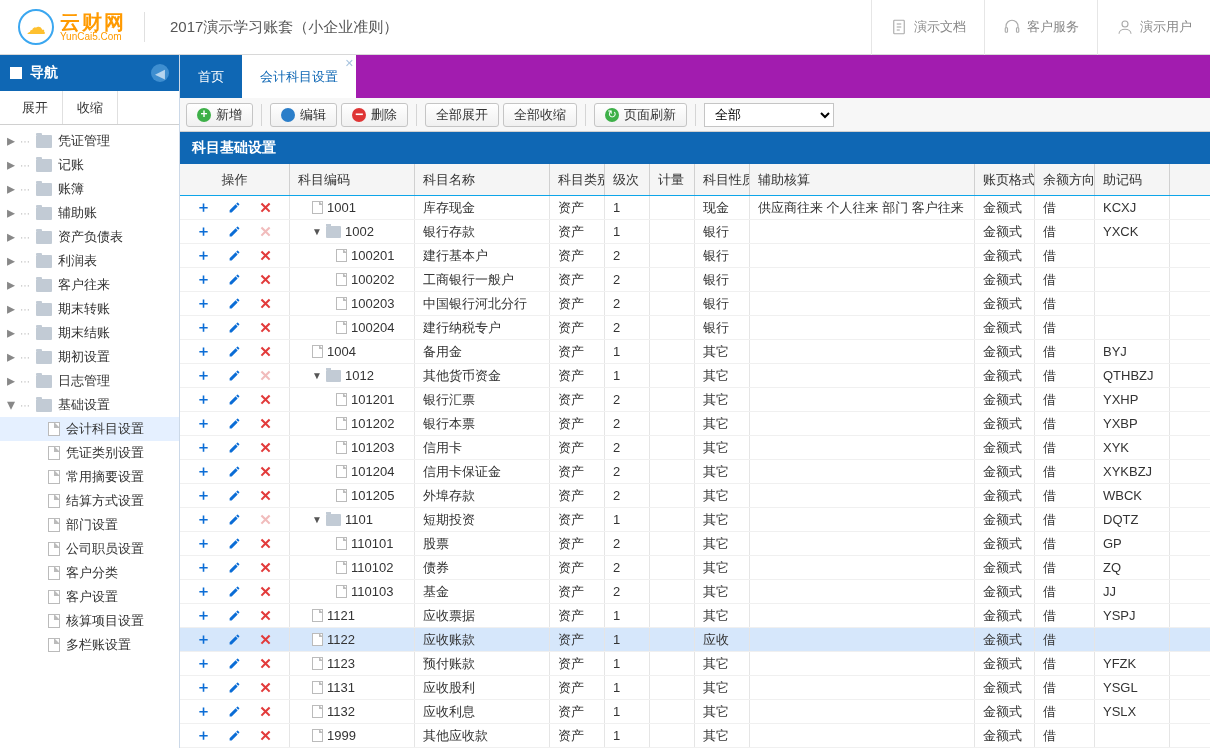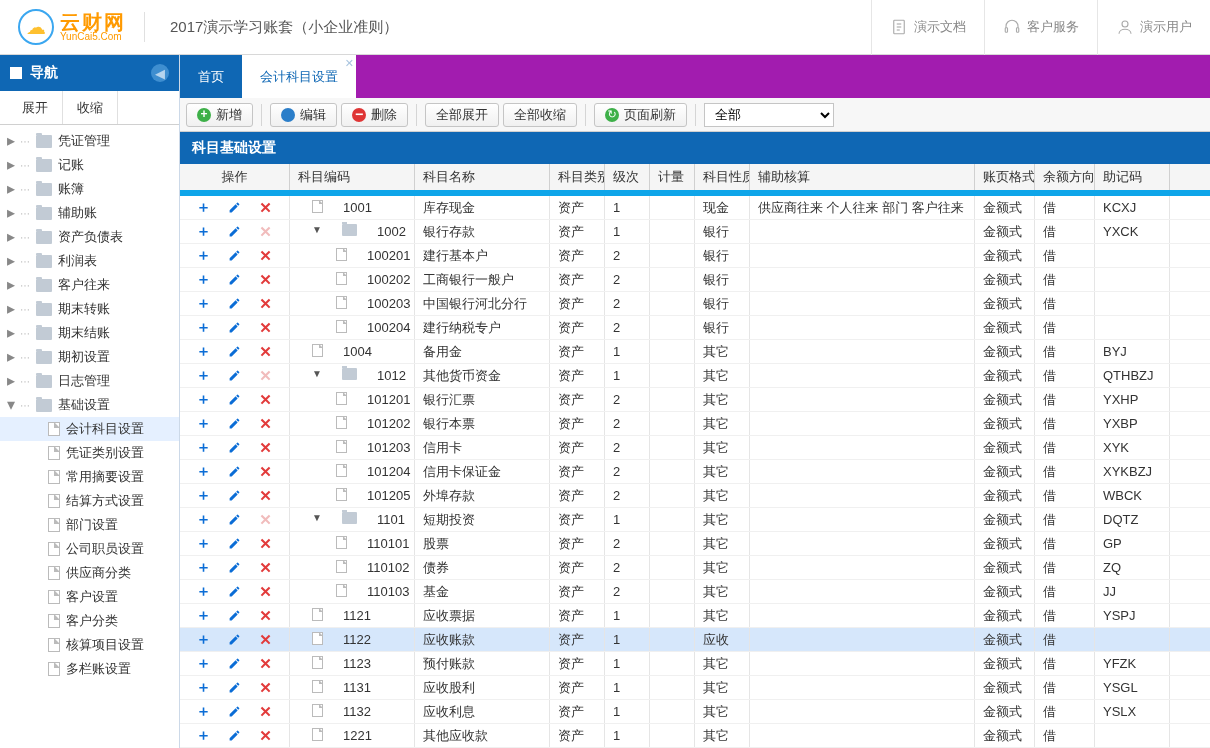--- a/index.html
+++ b/index.html
@@ -54,21 +54,21 @@
 .tbtn .ic.add { background: #3eb049; } .tbtn .ic.add::after{content:"+";color:#fff;display:block;text-align:center;line-height:12px;font-size:12px;font-weight:bold;}
 .tbtn .ic.edit { background: #2b7ec9; }
 .tbtn .ic.del { background: #df3535; } .tbtn .ic.del::after{content:"−";color:#fff;display:block;text-align:center;line-height:12px;font-size:14px;font-weight:bold;}
 .tbtn .ic.ref { background: #3eb049; } .tbtn .ic.ref::after{content:"↻";color:#fff;display:block;text-align:center;line-height:13px;font-size:11px;}
 .toolbar .sep { width: 1px; height: 22px; background: #d5d5d5; margin: 0 4px; }
 .toolbar select { height: 24px; width: 130px; border: 1px solid #c5c5c5; background: #fff; padding: 0 6px; }
 .section-hdr { height: 32px; background: #0f67b4; color: #fff; display: flex; align-items: center; padding: 0 12px; font-weight: bold; font-size: 14px; }
 
 
 .grid { flex: 1; overflow: auto; }
-.ghead { display: flex; background: #f5f5f5; border-bottom: 6px solid #0ea5e9; height: 32px; position: sticky; top: 0; }
+.ghead { display: flex; background: #f5f5f5; border-bottom: 1px solid #0ea5e9; height: 32px; position: sticky; top: 0; }
 .ghead > div, .grow > div { border-right: 1px solid #e5e5e5; display: flex; align-items: center; padding: 0 8px; overflow: hidden; white-space: nowrap; }
 .ghead > div { font-weight: normal; color: #333; justify-content: flex-start; border-right-color: #d0d0d0; }
 .ghead .ops { justify-content: center; }
 .grow { display: flex; height: 24px; border-bottom: 1px solid #f0f0f0; }
 .grow.hover { background: #d6e7fb; }
 .c-ops { width: 110px; justify-content: space-around !important; }
 .c-code { width: 125px; }
 .c-name { width: 135px; }
 .c-type { width: 55px; }
 .c-lvl { width: 45px; }
@@ -77,21 +77,21 @@
 .c-aux { width: 225px; }
 .c-fmt { width: 60px; }
 .c-dir { width: 60px; }
 .c-mn { width: 75px; }
 .op { width: 20px; height: 20px; display: flex; align-items: center; justify-content: center; cursor: pointer; font-weight: bold; font-size: 15px; }
 .op.plus { color: #0b6dd6; }
 .op.pen { color: #0b6dd6; }
 .op.pen svg { width: 13px; height: 13px; fill: #0b6dd6; }
 .op.x { color: #e23b3b; }
 .op.x.dim { color: #f1bcbc; }
-.code-cell { display: flex; gap: 20px; }
+.code-cell { display: flex; align-items: center; gap: 4px; }
 .tw { width: 10px; text-align: center; color: #555; font-size: 10px; }
 .fileic { width: 11px; height: 13px; background: #fff; border: 1px solid #bbb; display: inline-block; position: relative; }
 .fileic::before { content: ""; position: absolute; right: -1px; top: -1px; border: 2px solid transparent; border-left-color: #bbb; border-bottom-color: #bbb; }
 .foldic { width: 15px; height: 12px; background: #c2cbd5; display: inline-block; border-radius: 1px; position: relative; }
 .foldic::before { content: ""; position: absolute; top: -2px; left: 0; width: 5px; height: 2px; background: #c2cbd5; }
 .indent1 { padding-left: 14px; }
 .indent2 { padding-left: 38px; }
 </style>
 </head>
 <body>
@@ -238,29 +238,25 @@
         <div class="tree-row sub">
           <span class="file"></span>
           <span class="lbl">部门设置</span>
         </div>
         <div class="tree-row sub">
           <span class="file"></span>
           <span class="lbl">公司职员设置</span>
         </div>
         <div class="tree-row sub">
           <span class="file"></span>
-          <span class="lbl">供应商分类</span>
+          <span class="lbl">客户分类</span>
         </div>
         <div class="tree-row sub">
           <span class="file"></span>
           <span class="lbl">客户设置</span>
-        </div>
-        <div class="tree-row sub">
-          <span class="file"></span>
-          <span class="lbl">客户分类</span>
         </div>
         <div class="tree-row sub">
           <span class="file"></span>
           <span class="lbl">核算项目设置</span>
         </div>
         <div class="tree-row sub">
           <span class="file"></span>
           <span class="lbl">多栏账设置</span>
         </div>
       </div>
@@ -905,21 +901,21 @@
        <span class="op pen">
                 <svg viewBox="0 0 24 24">
                   <path d="M3 17.25V21h3.75L17.81 9.94l-3.75-3.75L3 17.25zM20.71 7.04a1 1 0 0 0 0-1.41l-2.34-2.34a1 1 0 0 0-1.41 0l-1.83 1.83 3.75 3.75 1.83-1.83z"></path>
                 </svg>
               </span>
        <span class="op x ">✕</span>
      </div>
      <div class="c-code">
               <div class="code-cell indent1">
                 <span class="fileic"></span>
-                <span>1221</span>
+                <span>1999</span>
               </div>
             </div>
      <div class="c-name">其他应收款</div>
      <div class="c-type">资产</div>
      <div class="c-lvl">1</div>
      <div class="c-qty"></div>
      <div class="c-nat">其它</div>
      <div class="c-aux"></div>
      <div class="c-fmt">金额式</div>
      <div class="c-dir">借</div>

